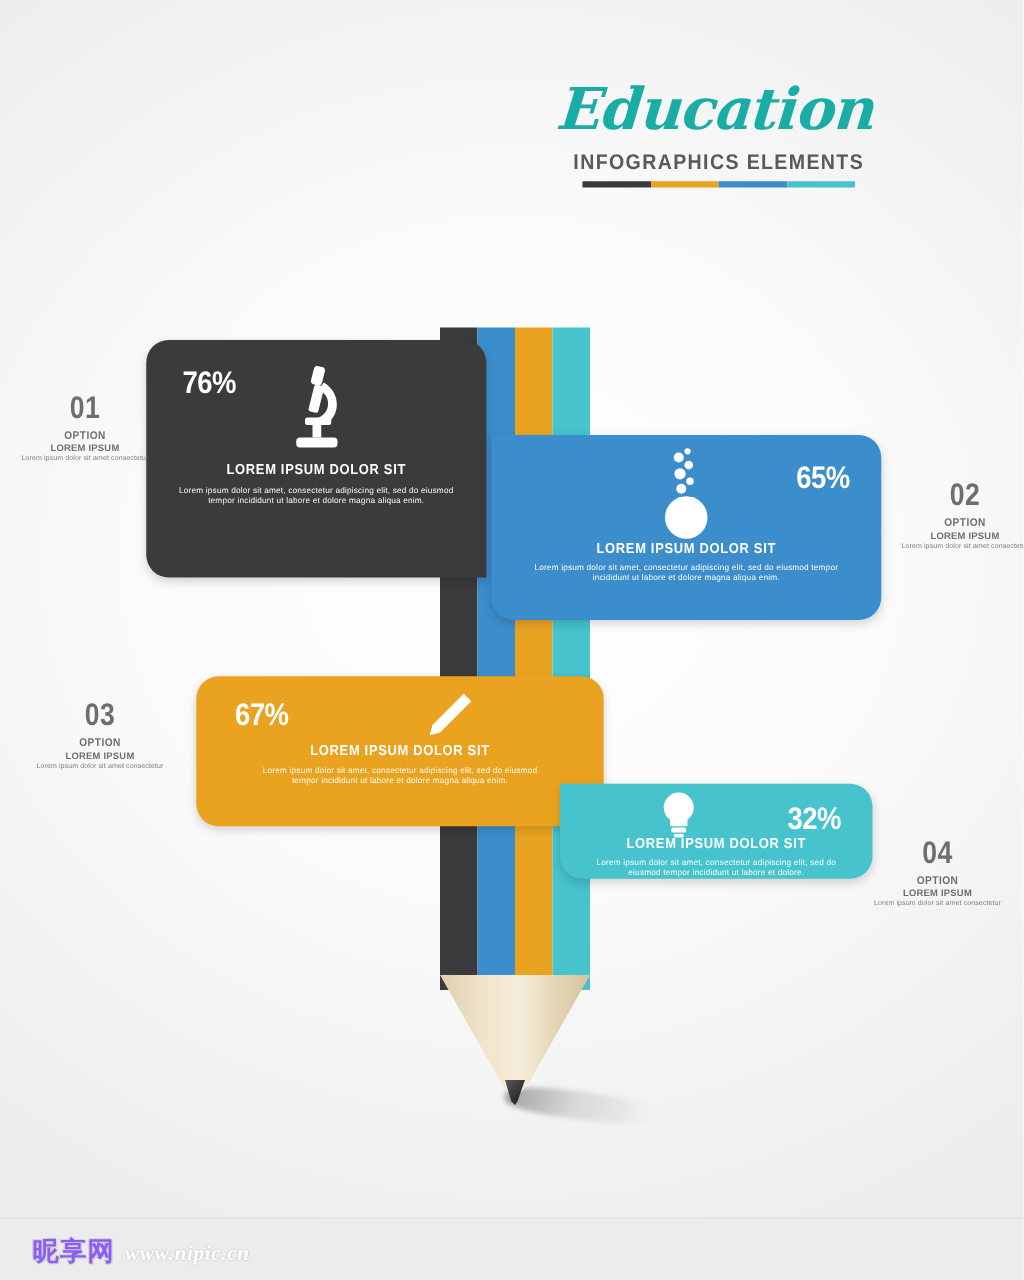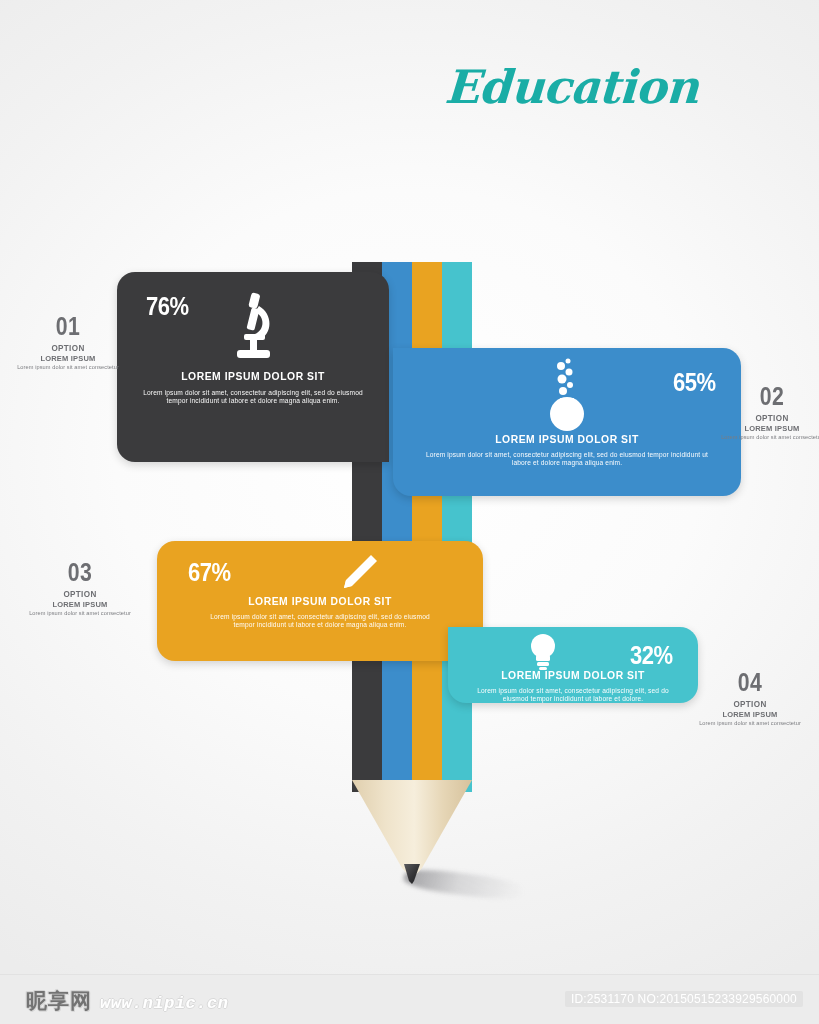--- a/index.html
+++ b/index.html
@@ -154,21 +154,21 @@
     border-radius: 18px 18px 0 18px;
   }
   #card-1 .pct { left: 26px; top: 20px; }
   #card-1 .icon { top: 18px; }
   #card-1 .headline { top: 98px; }
   #card-1 .body { left: 22px; right: 22px; top: 117px; }
 
   
   #card-2 {
     left: 393px; top: 348px;
-    width: 348px; height: 148px;
+    width: 312px; height: 148px;
     background: #3c8dcb;
     border-radius: 0 18px 18px 18px;
     padding-left: 20px;
   }
   #card-2 .pct { right: 22px; top: 20px; }
   #card-2 .icon { top: 10px; }
   #card-2 .headline { top: 85px; }
   #card-2 .body { left: 30px; right: 30px; top: 103px; }
 
   
@@ -253,28 +253,28 @@
     position: absolute;
     left: 26px; top: 12px;
     display: flex;
     align-items: baseline;
     gap: 8px;
   }
   #watermark-cn {
     font-family: "DejaVu Sans", sans-serif;
     font-weight: 700;
     font-size: 21px;
-    color: #737373;
+    color: #8b5cf6;
     text-shadow:
       -1px 0 #d6d6d6, 1px 0 #d6d6d6, 0 -1px #d6d6d6, 0 1px #d6d6d6,
       1px 1px #d6d6d6, -1px -1px #d6d6d6;
     letter-spacing: 1px;
   }
   #watermark-url {
-    font-family: Liberation Mono, monospace;
+    font-family: Liberation Serif, serif;
     font-style: italic;
     font-weight: 700;
     font-size: 17px;
     color: #ffffff;
     text-shadow:
       -1px 0 #d9d9d9, 1px 0 #d9d9d9, 0 -1px #d9d9d9, 0 1px #d9d9d9;
     letter-spacing: 0.5px;
   }
   #footer-id {
     position: absolute;
@@ -287,20 +287,29 @@
     border-radius: 2px;
   }
 </style>
 </head>
 <body>
 
 <div id="stage">
 
   <div id="header">
     <div id="title-education">Education</div>
+    <div id="subtitle-row">
+      <span id="subtitle-text">INFOGRAPHICS ELEMENTS</span>
+      <div id="subtitle-bars">
+        <i style="background:#3b3b3d"></i>
+        <i style="background:#e9a321"></i>
+        <i style="background:#3c8dcb"></i>
+        <i style="background:#46c3cd"></i>
+      </div>
+    </div>
   </div>
 
   <div id="pencil-barrel">
     <i class="barrel-dark"></i>
     <i class="barrel-blue"></i>
     <i class="barrel-orng"></i>
     <i class="barrel-teal"></i>
   </div>
 
   <div id="pencil-shadow"></div>
@@ -411,16 +420,15 @@
     <span class="lbl">OPTION</span>
     <span class="sub">LOREM IPSUM</span>
     <span class="desc">Lorem ipsum dolor sit amet consectetur</span>
   </div>
 
   <div id="footer">
     <div id="watermark">
       <span id="watermark-cn">昵享网</span>
       <span id="watermark-url">www.nipic.cn</span>
     </div>
-    <div id="footer-id">ID:2531170 NO:20150515233929560000</div>
   </div>
 
 </div>
 
 </body></html>

